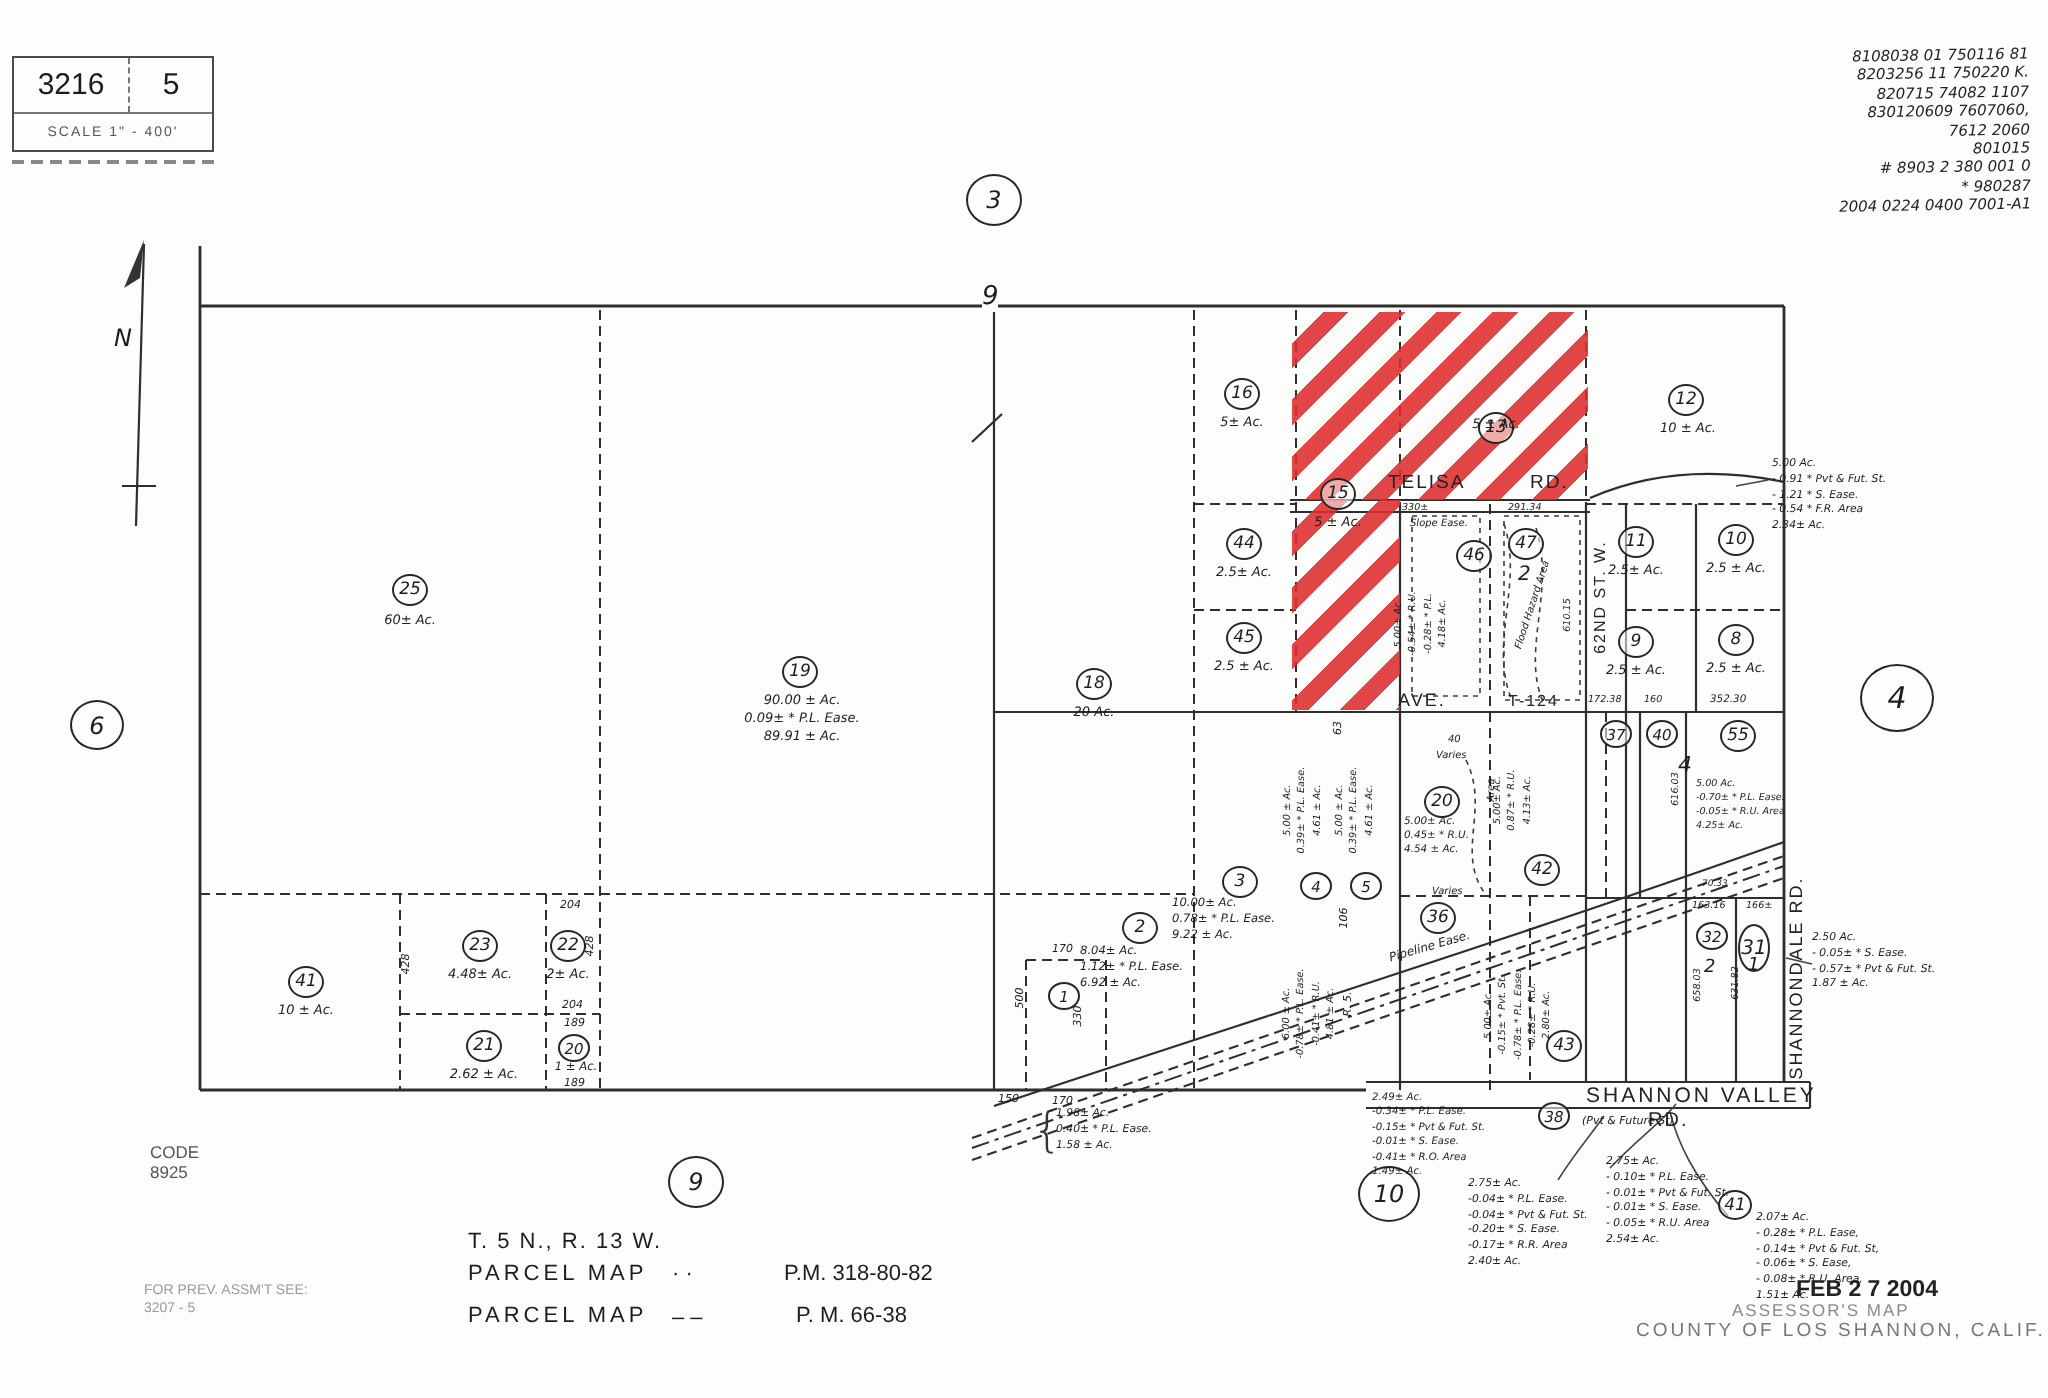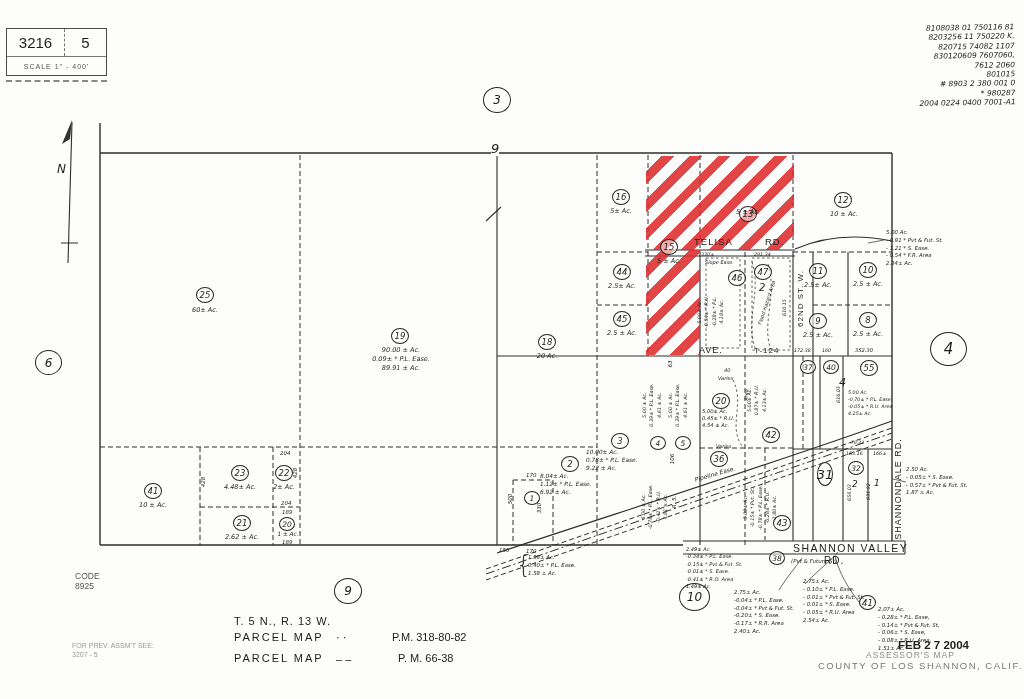--- a/index.html
+++ b/index.html
@@ -226,21 +226,21 @@
 
   <div class="pc" style="left:860px;top:360px">55</div>
   <div class="sub" style="left:839px;top:376px;font-size:11px">4</div>
   <div class="blk" style="left:848px;top:390px;width:48px;font-size:4.8px">5.00 Ac.
 -0.70± * P.L. Ease.
 -0.05± * R.U. Area
 4.25± Ac.</div>
 
   <div class="pc" style="left:848px;top:461px;width:16px;height:14px;font-size:7.5px">32</div>
   <div class="sub" style="left:852px;top:479px;font-size:9px">2</div>
-  <div class="pc" style="left:817px;top:462px;width:16px;height:24px;font-size:13px">31</div>
+  <div class="pc" style="left:869px;top:462px;width:16px;height:24px;font-size:10px">31</div>
   <div class="sub" style="left:874px;top:478px;font-size:9px">1</div>
 
   <div class="pc" style="left:769px;top:551px;width:16px;height:14px;font-size:7.5px">38</div>
 
   <div class="pc" style="left:859px;top:595px;width:17px;height:15px">41</div>
   <div class="blk" style="left:878px;top:606px;width:88px">2.07± Ac.
 - 0.28± * P.L. Ease,
 - 0.14± * Pvt &amp; Fut. St,
 - 0.06± * S. Ease,
 - 0.08± * R.U. Area,

